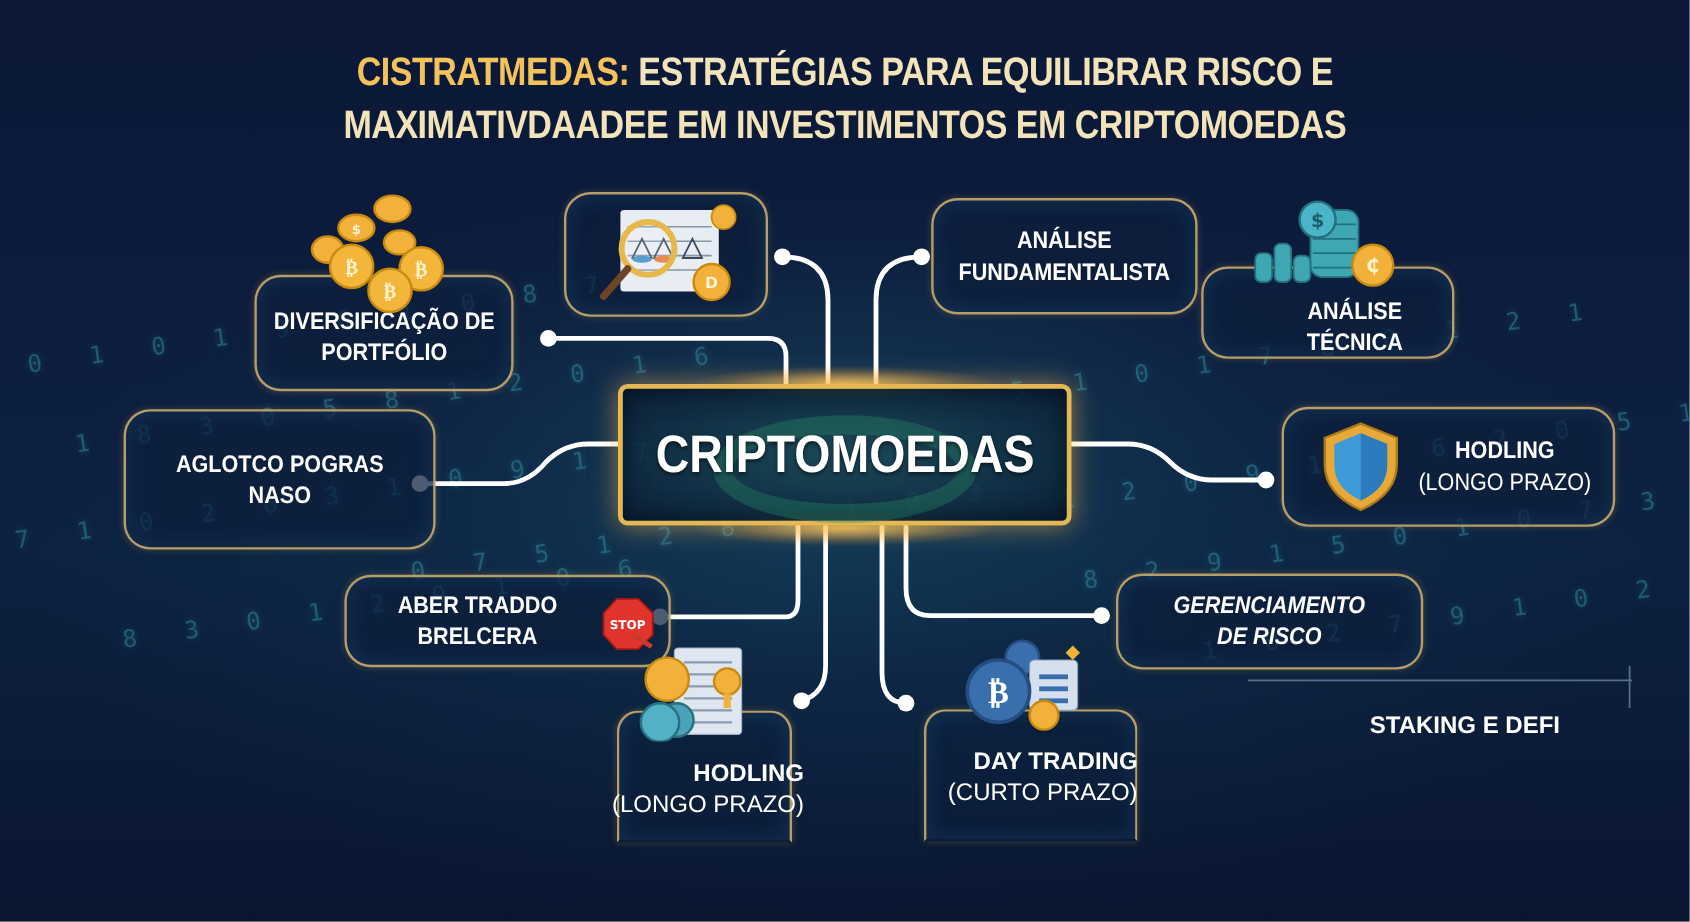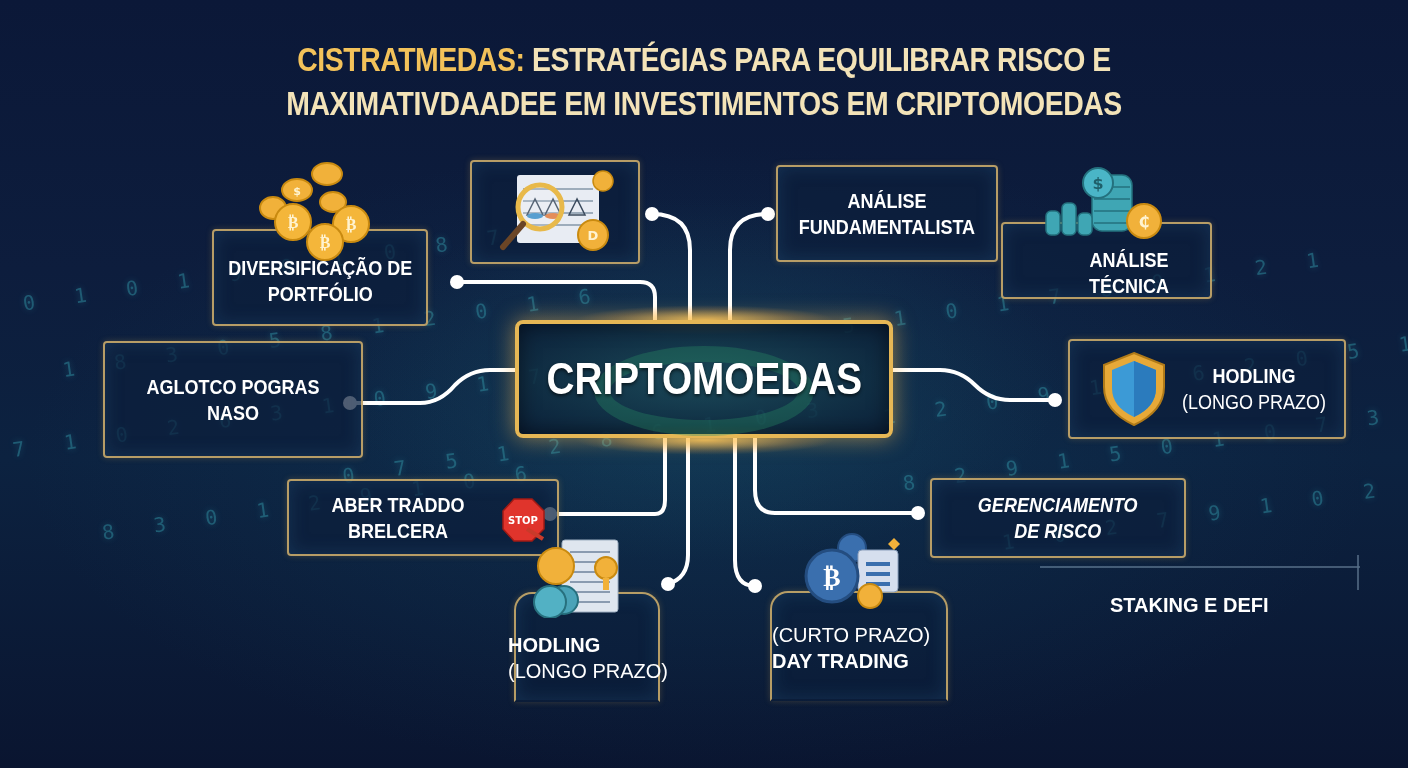--- a/index.html
+++ b/index.html
@@ -21,21 +21,21 @@
     text-shadow: 0 0 6px rgba(60,180,200,0.5);
   }
   .title {
     position: absolute; left: 0; top: 38px; width: 1408px; text-align: center;
     font-family: "Liberation Sans", sans-serif; font-weight: bold; font-size: 33px;
     line-height: 44px; letter-spacing: -0.5px; transform: scaleX(0.86); transform-origin: 704px 0;
   }
   .title .gold { color: #f3c25a; }
   .title .cream { color: #f3e3b8; }
   .node {
-    position: absolute; border: 2px solid rgba(214,180,110,0.85); border-radius: 4px;
+    position: absolute; border: 2px solid rgba(214,180,110,0.85); border-radius: 22px;
     background: rgba(12,30,60,0.72);
     box-shadow: inset 0 0 18px rgba(40,90,130,0.35), 0 0 6px rgba(200,160,80,0.25);
     display: flex; align-items: center; justify-content: center; text-align: center;
     font-weight: bold; font-size: 20px; line-height: 26px; color: #fff;
   }
   .node .lbl { transform: scaleX(0.9); }
   .center {
     position: absolute; left: 515px; top: 320px; width: 378px; height: 118px;
     border: 4px solid #e6b755; border-radius: 8px;
     background: radial-gradient(ellipse at center, rgba(30,80,90,0.7), rgba(10,30,55,0.92));
@@ -49,21 +49,21 @@
   .center .lbl {
     position: relative; font-weight: bold; font-size: 44px; letter-spacing: 0px;
     transform: scaleX(0.88); color: #fff; text-shadow: 0 2px 4px rgba(0,0,0,0.6);
   }
   .glow {
     position: absolute; width: 260px; height: 30px; left: 575px; border-radius: 50%;
     background: radial-gradient(ellipse at center, rgba(255,200,90,0.85), rgba(255,170,60,0.2) 50%, transparent 70%);
   }
   svg.lines { position: absolute; left: 0; top: 0; }
   .freetext {
-    position: absolute; font-weight: bold; font-size: 20px; line-height: 26px; color: #fff; text-align: left;
+    position: absolute; font-weight: bold; font-size: 20px; line-height: 26px; color: #fff; text-align: right;
   }
   .icon { position: absolute; }
 </style>
 </head>
 <body>
 
 <div class="rain">
   <span style="left:20px;top:80px;">0 1 0 1 9 0 1 0 8 7 0 1</span>
   <span style="left:60px;top:150px;">1 8 3 0 5 8 1 2 0 1 6</span>
   <span style="left:10px;top:230px;">7 1 0 2 6 3 1 0 9 1 7</span>
@@ -267,19 +267,19 @@
       <line x1="66" y1="34" x2="90" y2="34"></line>
       <line x1="66" y1="44" x2="90" y2="44"></line>
       <line x1="66" y1="54" x2="90" y2="54"></line>
     </g>
   <polygon points="94,8 100,14 94,20 88,14" fill="#f1b13a"></polygon>
   <circle cx="32" cy="46" r="26" fill="#3a6fae" stroke="#244d80" stroke-width="3"></circle>
   <text x="32" y="56" font-family="DejaVu Sans" font-weight="bold" font-size="26" fill="#fff" text-anchor="middle">₿</text>
   <circle cx="70" cy="66" r="12" fill="#f1b13a" stroke="#c98a10" stroke-width="2"></circle>
 </svg>
 <div class="freetext" style="left:772px;top:622px;width:176px;">
+  <div>DAY TRADING</div>
   <div style="font-weight:normal;">(CURTO PRAZO)</div>
-  <div>DAY TRADING</div>
 </div>
 
 <div class="freetext" style="left:1110px;top:592px;width:190px;">
   <span>STAKING E DEFI</span>
 </div>
 
 </body></html>

